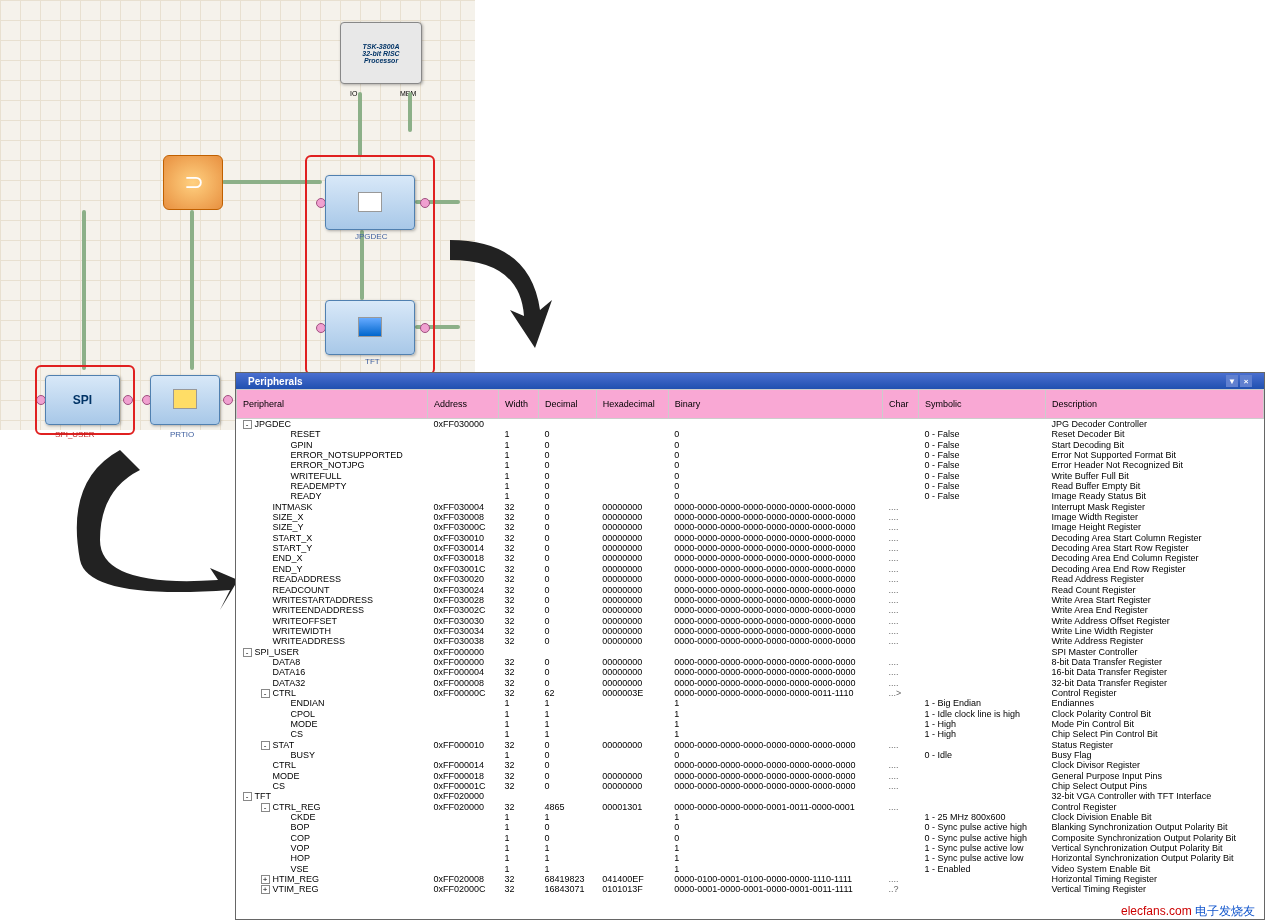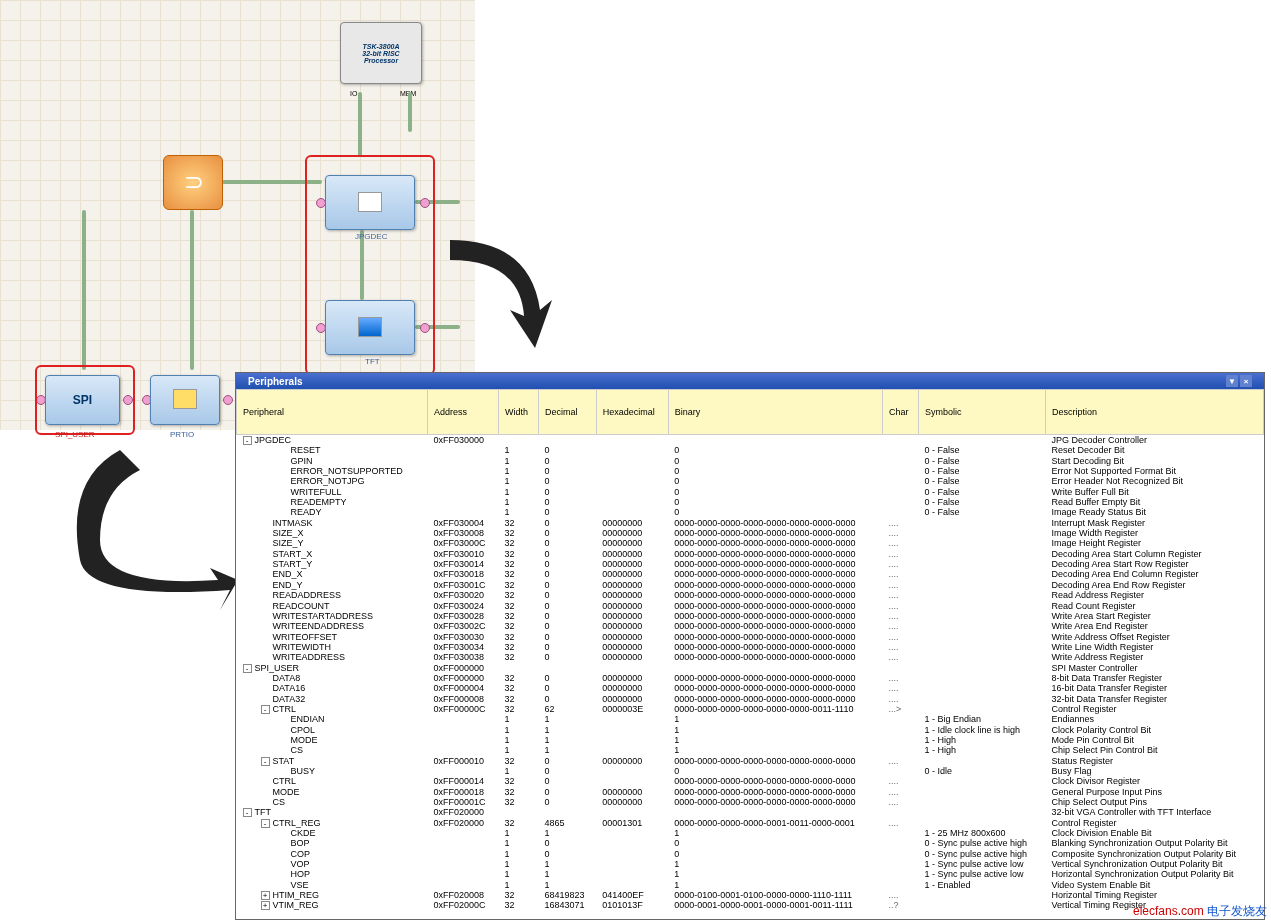--- a/index.html
+++ b/index.html
@@ -33,28 +33,28 @@
 .arrow1 { position: absolute; left: 440px; top: 230px; width: 120px; height: 120px; }
 .arrow2 { position: absolute; left: 60px; top: 440px; width: 180px; height: 180px; }
 
 
 .panel { position: absolute; left: 235px; top: 372px; width: 1030px; height: 548px; border: 1px solid #666; background: #fff; }
 .panel-title { background: linear-gradient(#4a6fd0, #2050b0); color: #fff; font-size: 10px; font-weight: bold; padding: 2px 12px; display: flex; justify-content: space-between; align-items: center; }
 .panel-title-ctrl { display: flex; gap: 2px; }
 .title-btn { width: 12px; height: 12px; background: #6080d0; color: #fff; font-size: 8px; display: flex; align-items: center; justify-content: center; cursor: pointer; }
 .table-wrap { height: calc(100% - 18px); overflow: auto; background: #fff; }
 table { border-collapse: collapse; width: 100%; font-size: 9px; }
-th { text-align: left; padding: 17px 6px; border: 1px solid #ccc; background: #fef9c3; font-weight: normal; color: #000; position: sticky; top: 0; }
+th { text-align: left; padding: 9px 6px; border: 1px solid #ccc; background: #f9a8d4; font-weight: normal; color: #000; position: sticky; top: 0; }
 td { padding: 0 6px; white-space: nowrap; color: #000; line-height: 1.15; }
 td.col-periph { padding-left: 0; }
 .tree-indent { display: inline-block; }
 .tree-toggle { display: inline-block; width: 9px; height: 9px; border: 1px solid #888; text-align: center; line-height: 7px; font-size: 8px; margin-right: 3px; cursor: pointer; background: #fff; }
 .tree-none { display:inline-block; width:12px; }
 .dots { color: #666; }
-.watermark { position: absolute; right: 4px; bottom: 4px; font-size: 12px; color: #c00; }
+.watermark { position: absolute; right: 16px; bottom: 4px; font-size: 12px; color: #c00; }
 .watermark .cn { color: #1155cc; }
 </style>
 </head>
 <body>
 
 <div class="diagram-area">
   <div class="block processor">
       <span style="white-space:pre-line">TSK-3800A
 32-bit RISC
 Processor</span>

